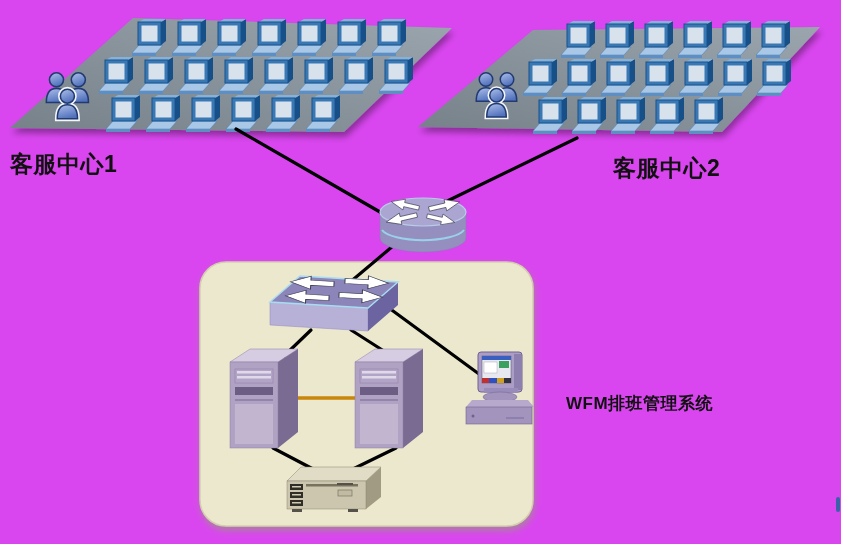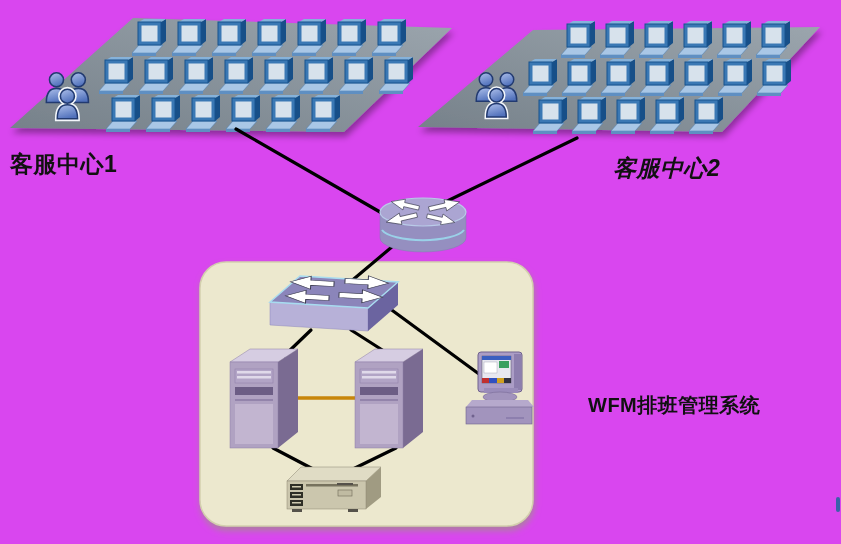--- a/index.html
+++ b/index.html
@@ -3,22 +3,22 @@
 <meta charset="utf-8">
 <style>
   html,body{margin:0;padding:0;background:#ffffff;}
   #stage{
     position:relative;width:841px;height:544px;overflow:hidden;background:#d946ef;
     font-family:"Liberation Sans","DejaVu Sans",sans-serif;
   }
   #stage svg{position:absolute;left:0;top:0;}
   .lbl{position:absolute;font-weight:bold;color:#111;white-space:nowrap;letter-spacing:0.5px;}
   #lbl-site1{left:10px;top:149px;font-size:23px;}
-  #lbl-site2{left:613px;top:153px;font-size:23px;font-style:italic;}
-  #lbl-system{left:588px;top:392px;font-size:20px;}
+  #lbl-site2{left:613px;top:153px;font-size:23px;}
+  #lbl-system{left:566px;top:392px;font-size:17px;}
   #edge-artifact{position:absolute;left:836px;top:497px;width:4px;height:15px;background:#3a62a8;border-radius:2px;}
 </style>
 </head>
 <body>
 
 <div id="stage">
 
 <svg width="841" height="544" viewBox="0 0 841 544">
   <defs>
     <linearGradient id="gPlat" x1="1" y1="0" x2="0" y2="1">

